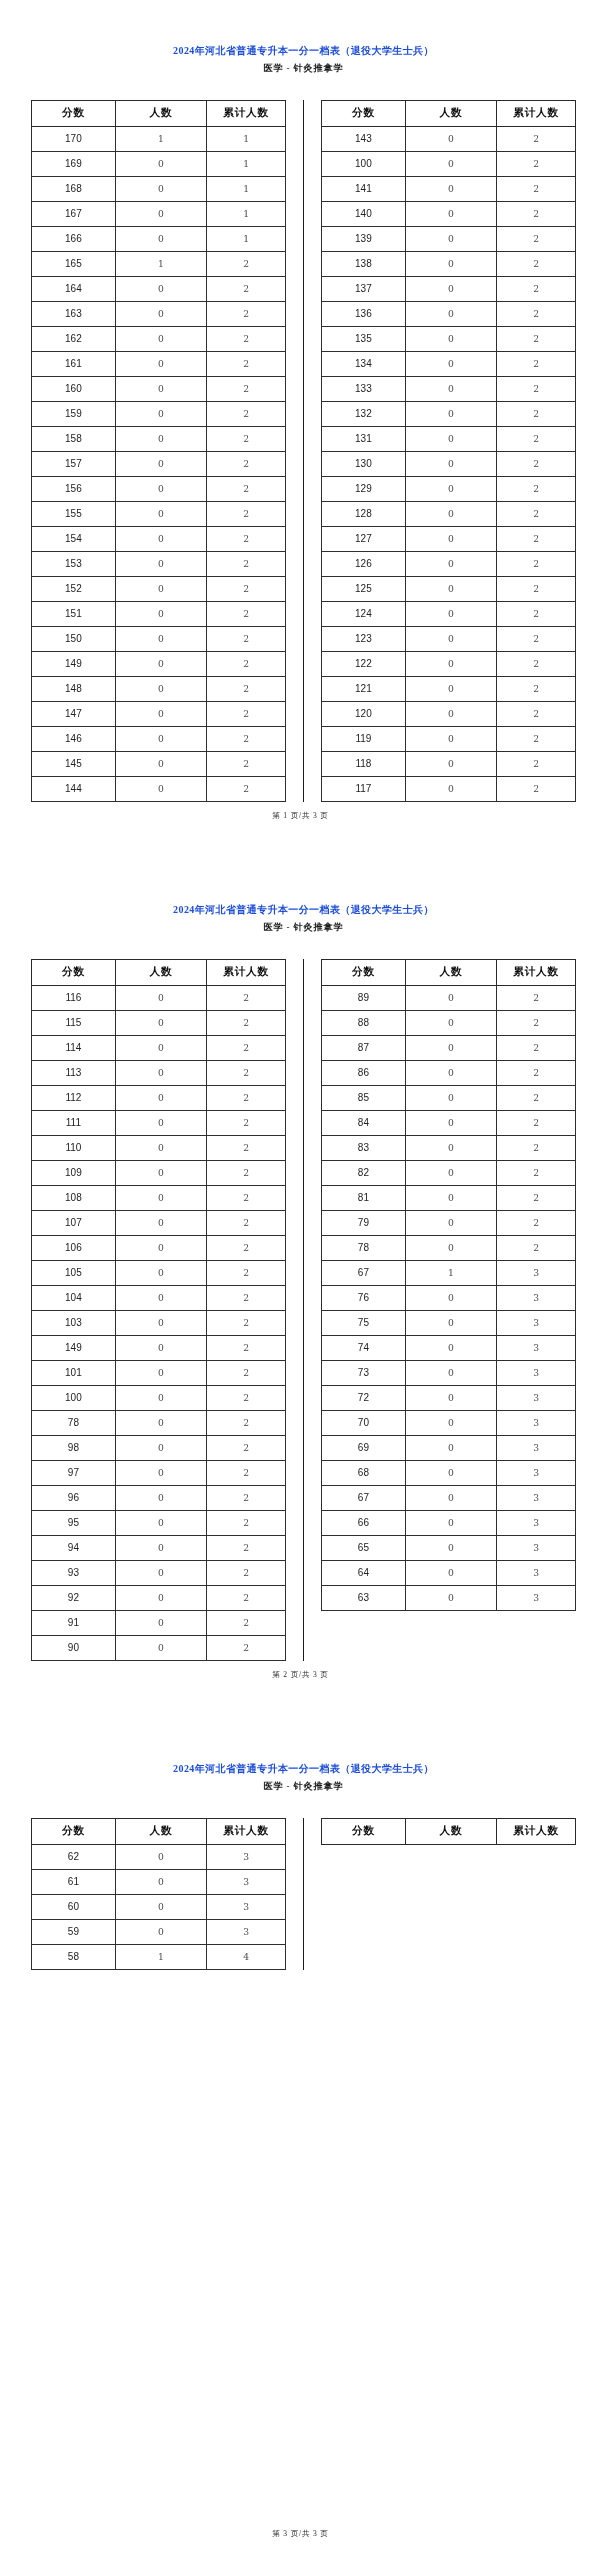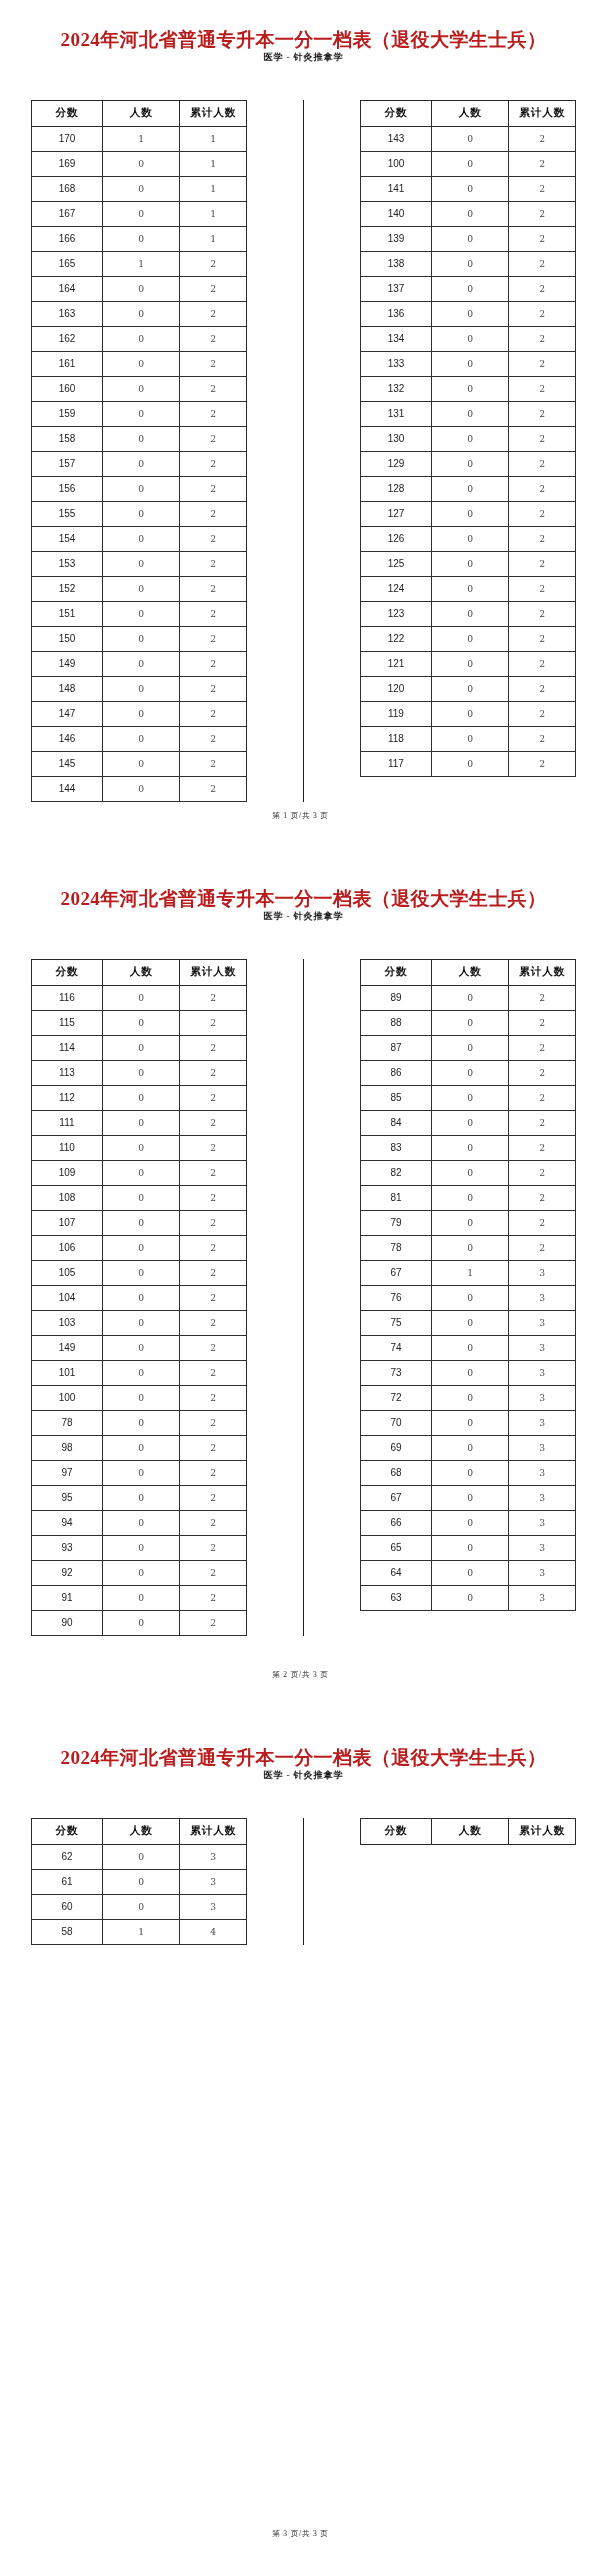--- a/index.html
+++ b/index.html
@@ -11,25 +11,25 @@
   }
   .page {
     position: relative;
     width: 607px;
     height: 859px;
     box-sizing: border-box;
     overflow: hidden;
     background: #ffffff;
   }
   .page-title {
-    padding-top: 31px;
+    padding-top: 42px;
     text-align: center;
-    font-size: 19px;
+    font-size: 10px;
     font-weight: bold;
-    color: #b91c1c;
+    color: #1d4ed8;
     letter-spacing: 0.4px;
     line-height: 18.4px;
   }
   .page-subtitle {
     text-align: center;
     font-size: 9.2px;
     font-weight: bold;
     color: #1c1c1c;
     margin-top: 1.5px;
     letter-spacing: 0.8px;
@@ -43,21 +43,21 @@
     justify-content: space-between;
     align-items: flex-start;
   }
   .table-divider {
     width: 1.5px;
     background: #1c1c1c;
     align-self: stretch;
   }
   table.score-table {
     border-collapse: collapse;
-    width: 216px;
+    width: 255px;
     table-layout: fixed;
     border: 1.5px solid #2a2a2a;
   }
   table.score-table th {
     border: 0.8px solid #2a2a2a;
     height: 24.5px;
     text-align: center;
     vertical-align: middle;
     font-size: 10.7px;
     font-weight: bold;
@@ -296,20 +296,25 @@
             <td class="cell-count">0</td>
             <td class="cell-cum">2</td>
           </tr>
           <tr>
             <td class="cell-score">137</td>
             <td class="cell-count">0</td>
             <td class="cell-cum">2</td>
           </tr>
           <tr>
             <td class="cell-score">136</td>
+            <td class="cell-count">0</td>
+            <td class="cell-cum">2</td>
+          </tr>
+          <tr>
+            <td class="cell-score">135</td>
             <td class="cell-count">0</td>
             <td class="cell-cum">2</td>
           </tr>
           <tr>
             <td class="cell-score">134</td>
             <td class="cell-count">0</td>
             <td class="cell-cum">2</td>
           </tr>
           <tr>
             <td class="cell-score">133</td>
@@ -514,20 +519,25 @@
             <td class="cell-score">98</td>
             <td class="cell-count">0</td>
             <td class="cell-cum">2</td>
           </tr>
           <tr>
             <td class="cell-score">97</td>
             <td class="cell-count">0</td>
             <td class="cell-cum">2</td>
           </tr>
           <tr>
+            <td class="cell-score">96</td>
+            <td class="cell-count">0</td>
+            <td class="cell-cum">2</td>
+          </tr>
+          <tr>
             <td class="cell-score">95</td>
             <td class="cell-count">0</td>
             <td class="cell-cum">2</td>
           </tr>
           <tr>
             <td class="cell-score">94</td>
             <td class="cell-count">0</td>
             <td class="cell-cum">2</td>
           </tr>
           <tr>
@@ -725,20 +735,25 @@
             <td class="cell-score">61</td>
             <td class="cell-count">0</td>
             <td class="cell-cum">3</td>
           </tr>
           <tr>
             <td class="cell-score">60</td>
             <td class="cell-count">0</td>
             <td class="cell-cum">3</td>
           </tr>
           <tr>
+            <td class="cell-score">59</td>
+            <td class="cell-count">0</td>
+            <td class="cell-cum">3</td>
+          </tr>
+          <tr>
             <td class="cell-score">58</td>
             <td class="cell-count">1</td>
             <td class="cell-cum">4</td>
           </tr>
         </tbody>
       </table>
     <div class="table-divider"></div>
     <table class="score-table">
         <colgroup>
           <col style="width: 33%;">

